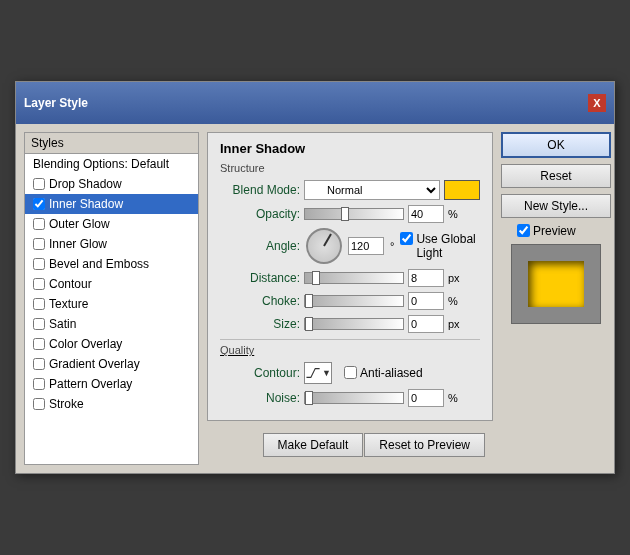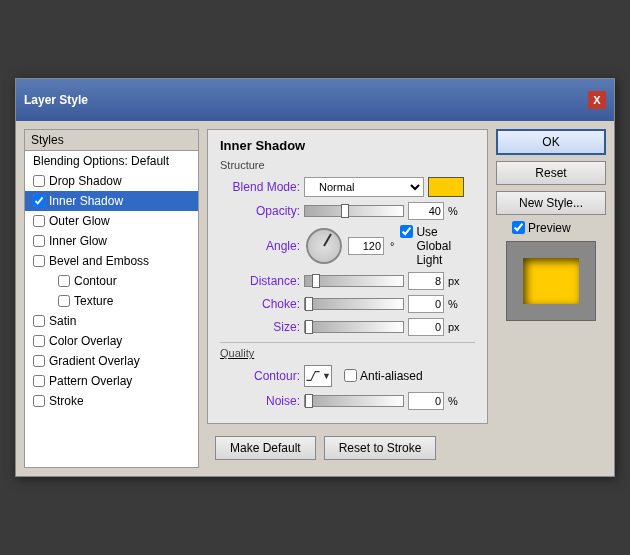--- a/index.html
+++ b/index.html
@@ -73,21 +73,21 @@
     .left-panel-item.active {
       background: #316ac5;
       color: white;
     }
     .left-panel-item input[type="checkbox"] {
       margin: 0;
       width: 12px;
       height: 12px;
     }
     .left-panel-sub {
-      padding-left: 33px;
+      padding-left: 8px;
     }
     .main-panel {
       flex: 1;
       padding: 0 8px;
     }
     .section-box {
       border: 1px solid #999;
       background: #e8e8e8;
       padding: 8px 12px;
       margin-bottom: 8px;
@@ -107,29 +107,29 @@
     .form-row {
       display: flex;
       align-items: center;
       margin-bottom: 5px;
       gap: 4px;
     }
     .form-label {
       width: 80px;
       text-align: right;
       font-size: 12px;
-      color: #6d28d9;
+      color: #14532d;
       flex-shrink: 0;
     }
     .blend-mode-select {
-      width: 120px;
+      width: 136px;
       font-size: 11px;
       border: 1px solid #999;
       background: white;
-      padding: 1px 10px;
+      padding: 1px 18px;
       height: 20px;
     }
     .color-swatch {
       width: 36px;
       height: 20px;
       background: #ffcc00;
       border: 1px solid #555;
       cursor: pointer;
       display: inline-block;
     }
@@ -154,21 +154,21 @@
       height: 14px;
       background: white;
       border: 1px solid #666;
       cursor: pointer;
     }
     .num-input {
       width: 36px;
       border: 1px solid #999;
       padding: 1px 2px;
       font-size: 11px;
-      text-align: right;
+      text-align: left;
       height: 18px;
     }
     .unit-label {
       font-size: 11px;
       color: #000;
     }
     .angle-circle {
       width: 36px;
       height: 36px;
       border-radius: 50%;
@@ -233,23 +233,23 @@
     }
     .preview-inner {
       width: 60px;
       height: 50px;
       background: #ffcc00;
       position: relative;
       box-shadow: inset 0 0 8px rgba(0,0,0,0.7);
     }
     .bottom-buttons {
       display: flex;
-      gap: 8px;
+      gap: 1px;
       padding: 4px 8px 8px;
-      justify-content: flex-start;
+      justify-content: flex-end;
     }
     .bottom-btn {
       padding: 4px 14px;
       font-size: 12px;
       border: 1px solid #888;
       background: linear-gradient(to bottom, #f0f0f0, #d8d8d8);
       cursor: pointer;
       color: #000;
     }
     .contour-preview {
@@ -430,21 +430,21 @@
           <span class="form-label">Noise:</span>
           <input type="range" class="slider" min="0" max="100" value="0" style="">
           <input type="text" class="num-input" value="0" style="">
           <span class="unit-label">%</span>
         </div>
 
       </div>
 
       <div class="bottom-buttons">
         <button class="bottom-btn">Make Default</button>
-        <button class="bottom-btn">Reset to Stroke</button>
+        <button class="bottom-btn">Reset to Preview</button>
       </div>
     </div>
 
     <div class="right-panel">
       <button class="btn btn-ok">OK</button>
       <button class="btn">Reset</button>
       <button class="btn">New Style...</button>
       <label class="checkbox-label" style="margin-left:16px;">
         <input type="checkbox" checked="" style="">
         <span>Preview</span>

